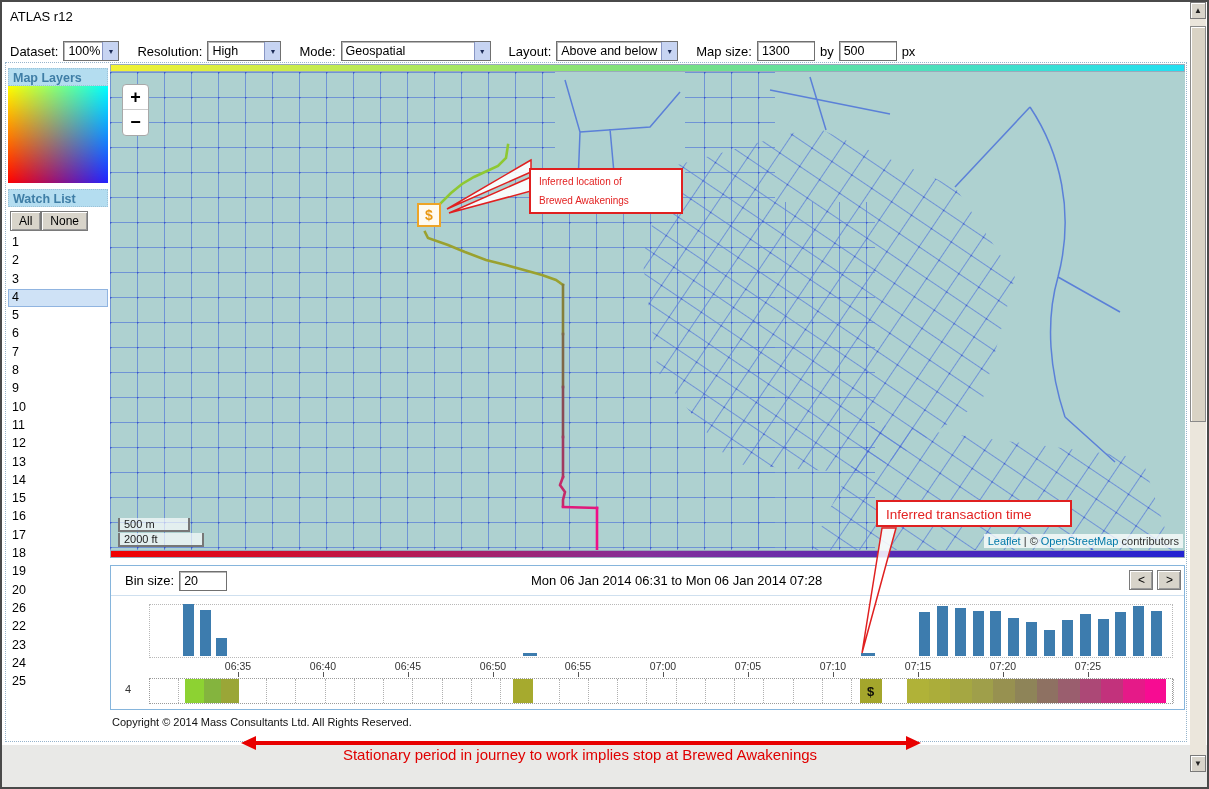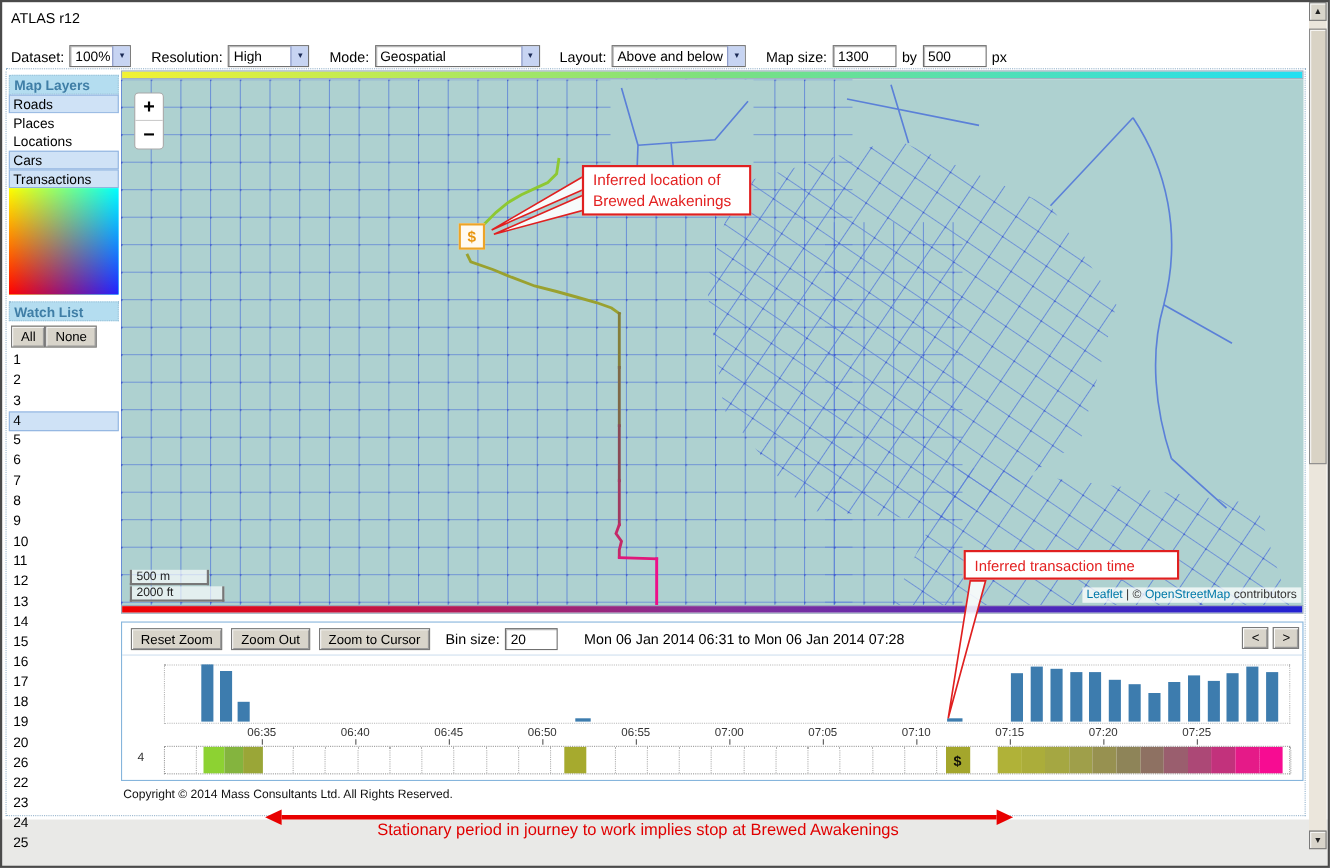--- a/index.html
+++ b/index.html
@@ -37,21 +37,21 @@
   #zoomctl { position:absolute; left:12px; top:12px; width:27px; background:#fff; border:1px solid #a8a8a8; border-radius:4px; z-index:6; }
   #zoomctl div { height:25px; display:flex; align-items:center; justify-content:center; font-size:18px; font-weight:bold; cursor:pointer; }
   #zoomctl div:first-child { border-bottom:1px solid #cccccc; }
   .scalebox { position:absolute; left:8px; background:rgba(255,255,255,0.65); border:2px solid #777; border-top:none; font-size:11px; line-height:12px; padding:0 4px; color:#222; }
   #attribution { position:absolute; right:2px; bottom:2px; background:rgba(255,255,255,0.75); font-size:11px; padding:1px 4px; color:#333; z-index:6; }
   #attribution .lnk { color:#0078a8; }
   #dollar-marker { position:absolute; left:307px; top:131px; width:24px; height:24px; background:#fffaf0; border:2px solid #eda427; color:#e8960f; font-weight:bold; font-size:14px; display:flex; align-items:center; justify-content:center; z-index:6; }
 
   
   .callout { position:absolute; background:#fff; border:2px solid #e02020; color:#e32222; z-index:52; padding:2px 8px; }
-  #callout-location { left:529px; top:150px; width:154px; font-size:14px; line-height:19px; }
+  #callout-location { left:529px; top:168px; width:154px; font-size:10px; line-height:19px; }
   #callout-transaction { left:876px; top:500px; width:196px; height:27px; font-size:13.5px; line-height:21px; }
   #annotation-overlay { position:absolute; left:0; top:0; width:1209px; height:789px; z-index:51; pointer-events:none; }
   #stationary-note { position:absolute; left:0; top:746px; width:1160px; text-align:center; color:#e00000; font-size:15px; z-index:55; }
 
   
   #timeline-panel { position:absolute; left:110px; top:565px; width:1075px; height:145px; border:1px solid #86b5dc; background:#fff; z-index:2; }
   #tl-controls { position:absolute; left:0; top:0; width:100%; height:30px; border-bottom:1px solid #cfe0ef; display:flex; align-items:center; padding-left:8px; }
   #tl-controls .b3 { margin-right:8px; }
   #binsize-label { margin-left:6px; margin-right:5px; }
   #range-text { position:absolute; left:420px; font-size:13px; }
@@ -104,27 +104,20 @@
   </span>
   <span class="lbl">Map size:</span>
   <input class="tin" value="1300" style="">
   <span class="lbl" style="margin:0 5px">by</span>
   <input class="tin" value="500" style="">
   <span class="lbl" style="margin-left:5px">px</span>
 </div>
 
 <div id="sidebar">
   <div class="side-hdr">Map Layers</div>
-  <div>
-      <div class="layer-item sel">Roads</div>
-      <div class="layer-item">Places</div>
-      <div class="layer-item">Locations</div>
-      <div class="layer-item sel">Cars</div>
-      <div class="layer-item sel">Transactions</div>
-    </div>
   <svg id="colormap-swatch" width="100" height="97">
     <defs>
       <linearGradient id="cmTop" x1="0" y1="0" x2="1" y2="0">
         <stop offset="0" stop-color="#ffff00"></stop>
           <stop offset="1" stop-color="#00ffff"></stop>
       </linearGradient>
       <linearGradient id="cmBot" x1="0" y1="0" x2="1" y2="0">
         <stop offset="0" stop-color="#ff0000"></stop>
           <stop offset="1" stop-color="#2222ff"></stop>
       </linearGradient>
@@ -222,21 +215,20 @@
 <div id="map-bottom-bar"></div>
 
 <div id="callout-location" class="callout">
   <div>Inferred location of</div>
   <div>Brewed Awakenings</div>
 </div>
 <div id="callout-transaction" class="callout">Inferred transaction time</div>
 
 <div id="timeline-panel">
   <div id="tl-controls">
-    <span><button class="b3">Reset Zoom</button><button class="b3">Zoom Out</button><button class="b3">Zoom to Cursor</button></span>
     <span id="binsize-label">Bin size:</span>
     <input class="tin" style="width: 48px;" value="20">
     <span id="range-text">Mon 06 Jan 2014 06:31 to Mon 06 Jan 2014 07:28</span>
     <button id="nav-prev" class="b3">&lt;</button>
     <button id="nav-next" class="b3">&gt;</button>
   </div>
   <div id="histogram-plot">
       <div class="hbar" style="left: 32.9px; width: 11px; height: 52px; background: rgb(61, 124, 174);"></div>
       <div class="hbar" style="left: 49.9px; width: 11px; height: 46px; background: rgb(61, 124, 174);"></div>
       <div class="hbar" style="left: 66.05px; width: 11px; height: 18px; background: rgb(61, 124, 174);"></div>

